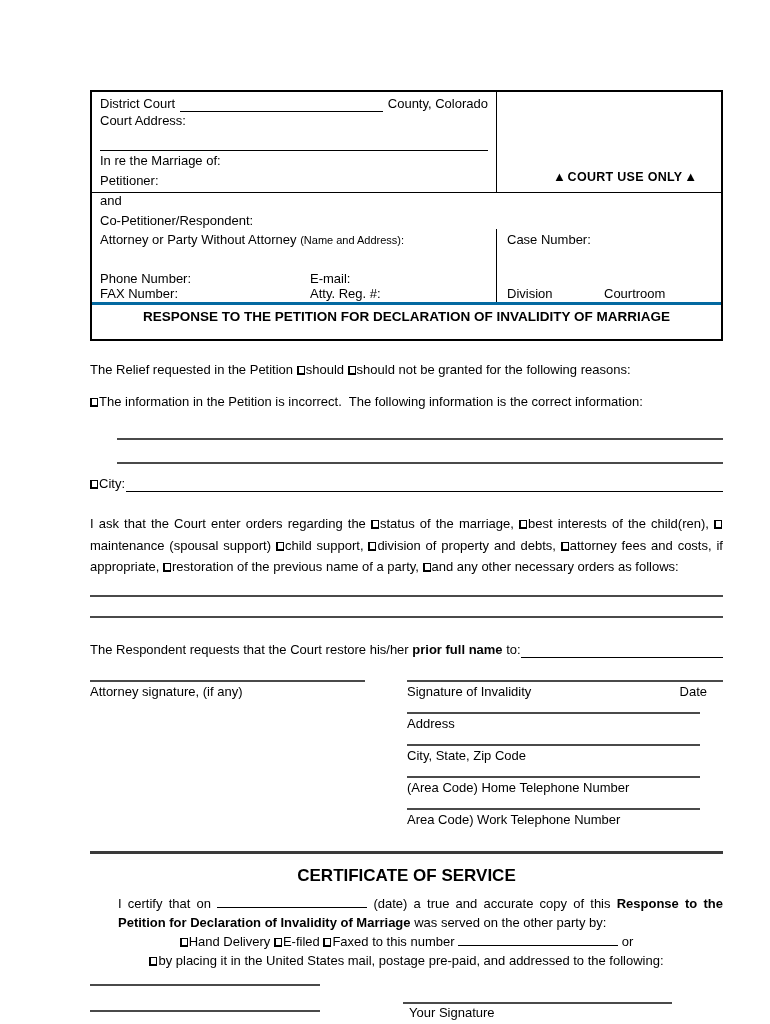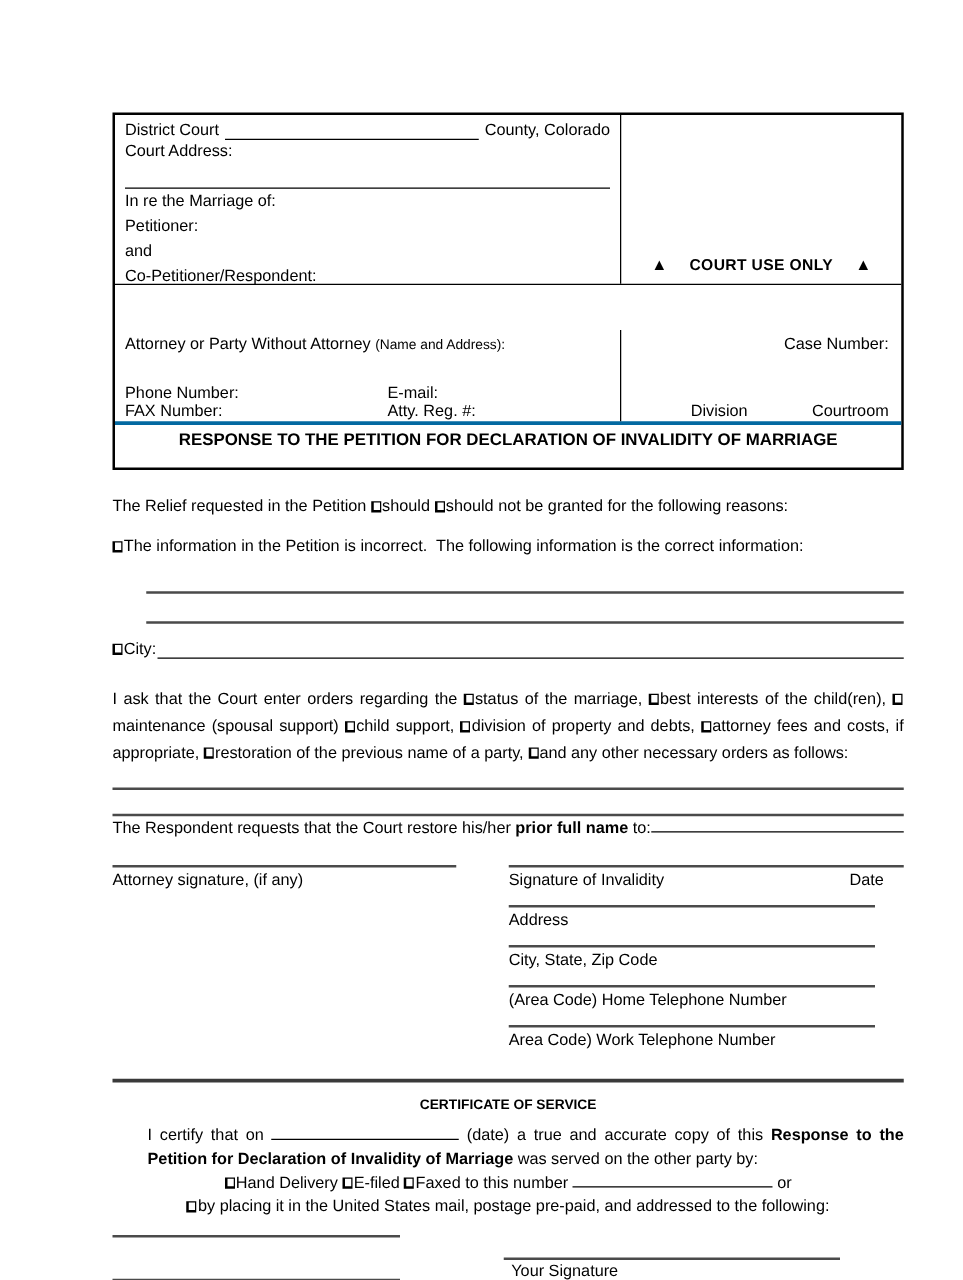--- a/index.html
+++ b/index.html
@@ -21,80 +21,80 @@
     width: 8px; height: 9px;
     border: 1px solid #000;
     border-left-width: 2px;
     border-bottom-width: 2px;
     margin-right: 1px;
     vertical-align: -1px;
   }
 
   
   .box { border: 2px solid #000; }
-  .row1 { display: flex; height: 136px; border-bottom: 1px solid #000; }
+  .row1 { display: flex; height: 101px; border-bottom: 1px solid #000; gap: 32px; }
   .cell-l { width: 405px; border-right: 1px solid #000; padding: 3px 8px 0; }
   .cell-r { flex: 1; display: flex; flex-direction: column; justify-content: flex-end; }
   .dc-row { display: flex; line-height: 17px; align-items: flex-end; }
   .fill { flex: 1; border-bottom: 1px solid #000; margin: 0 5px; height: 14px; }
   .addr-label { line-height: 17px; }
   .addr-line { border-bottom: 1px solid #000; margin-top: 21px; }
   .cap-line { line-height: 20px; }
   .cuo { display: flex; justify-content: space-between; align-items: center;
          padding: 0 24px; margin-bottom: 8px; }
   .cuo .t { font-size: 13px; }
   .cuo .lbl { font-weight: bold; font-size: 12.5px; letter-spacing: .3px; }
   .row2 { display: flex; height: 76px; border-bottom: 3px solid #0369a1; margin-top: 36px; }
   .cell2-l { width: 405px; border-right: 1px solid #000; padding: 3px 8px 1px;
              display: flex; flex-direction: column; }
   .small { font-size: 11px; }
   .grow { flex: 1; }
   .col1 { display: inline-block; width: 210px; }
-  .cell2-r { flex: 1; padding: 3px 10px 1px; display: flex; flex-direction: column; align-items: flex-end; }
+  .cell2-r { flex: 1; padding: 3px 10px 1px; display: flex; flex-direction: column; }
   .div-row { display: flex; }
   .div-row .dcol { display: inline-block; width: 97px; }
   .title-row { text-align: center; font-weight: bold; font-size: 13.5px;
                padding: 4px 6px 15px; }
 
   
   .p-relief { margin-top: 20px; line-height: 18px; }
   .p-info   { margin-top: 14px; line-height: 18px; }
   .blank { border-bottom: 2px solid #4a4a4a; }
   .b-ind { margin-left: 27px; }
   .b1 { margin-top: 27px; }
   .b2 { margin-top: 22px; }
   .p-other { display: flex; margin-top: 11px; align-items: flex-end; line-height: 17px; }
   .p-other .fill { height: 13px; margin: 0 0 0 1px; }
   .p-orders { margin-top: 21px; line-height: 21.5px; text-align: justify; }
   .b3 { margin-top: 17px; }
   .b4 { margin-top: 19px; }
-  .p-restore { display: flex; line-height: 17px; }
+  .p-restore { display: flex; margin-top: 23px; align-items: flex-end; line-height: 17px; }
   .p-restore .fill { height: 13px; margin: 0; }
 
   
   .sig { display: flex; margin-top: 22px; justify-content: space-between; }
   .sig-left { width: 275px; }
   .wline { border-bottom: 2px solid #4a4a4a; }
   .sig-gap { width: 42px; }
   .sig-right { flex: 1; }
   .sub { line-height: 16px; margin: 2px 0 12px; }
   .sr1 { display: flex; justify-content: space-between; padding-right: 16px;
          line-height: 16px; margin: 2px 0 12px; }
   .wshort { width: 293px; }
 
   
   .bar { height: 3px; background: #3a3a3a; margin-top: 11px; }
-  .cert-h { text-align: center; font-weight: bold; font-size: 11px; margin-top: 12px; }
+  .cert-h { text-align: center; font-weight: bold; font-size: 17px; margin-top: 12px; }
   .p-cert { margin-top: 8px; line-height: 19px; text-align: justify; margin-left: 28px; }
   .cb-row { line-height: 19px; text-align: center; }
   .uline { display: inline-block; border-bottom: 1px solid #000; height: 12px; }
   .u150 { width: 150px; }
   .u160 { width: 160px; }
   .mail1 { width: 230px; margin-top: 14px; }
-  .mail-row { display: flex; margin-top: 16px; align-items: flex-end; }
+  .mail-row { display: flex; margin-top: 16px; align-items: center; }
   .ml { width: 230px; margin-top: 0; }
   .mgap { width: 83px; }
   .ys { width: 269px; }
   .ys-label { padding-left: 6px; margin-top: 1px; line-height: 16px; }
 
   .footer { margin-top: 3px; font-size: 12px; line-height: 14.5px; }
 </style>
 </head>
 <body>
 

